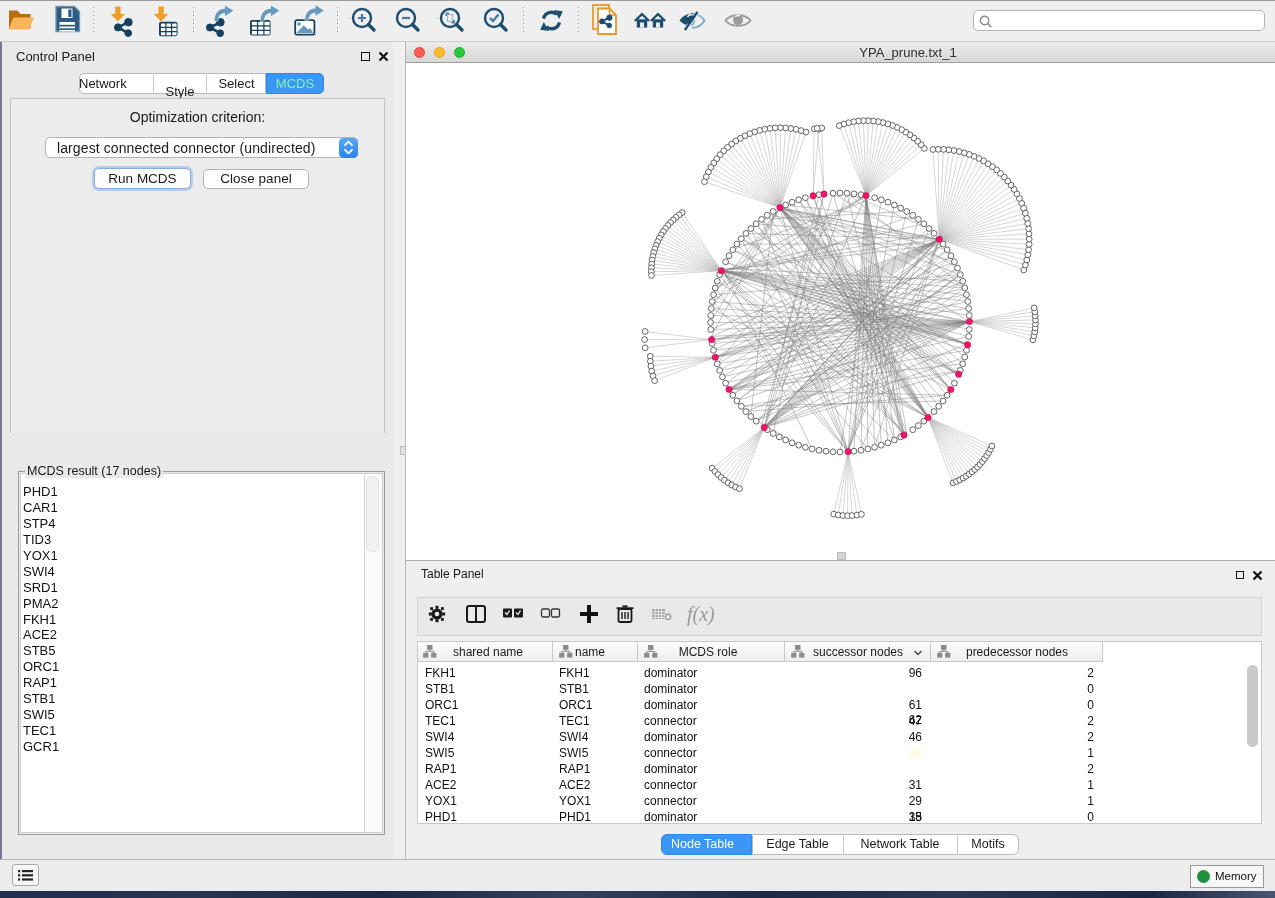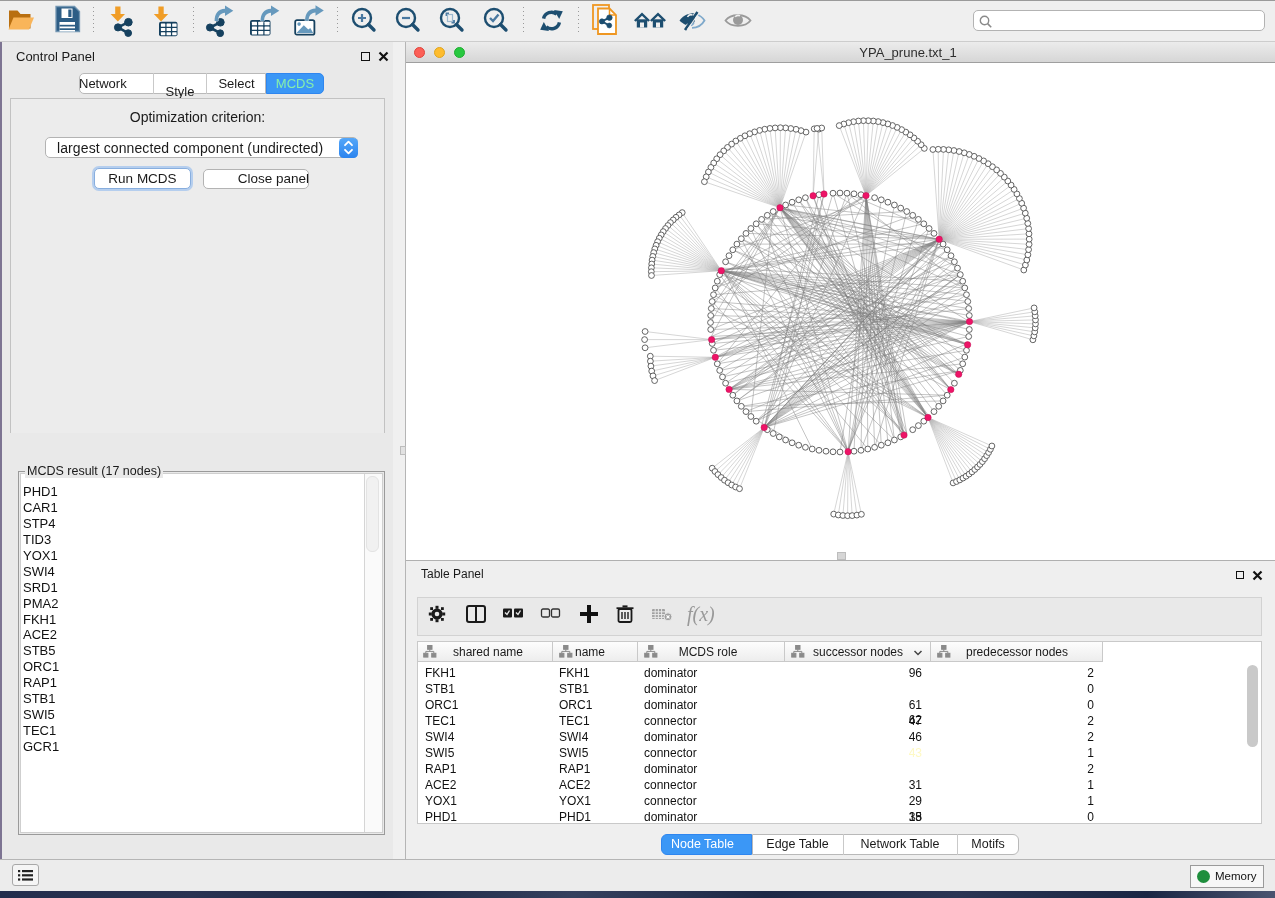--- a/index.html
+++ b/index.html
@@ -171,30 +171,30 @@
 <div class="abs" style="left:206px;top:73px;width:1px;height:21px;background:#c9c9c9;"></div>
 <div class="abs" style="left:266px;top:73px;width:58px;height:21px;background:#3b97f6;border:1px solid #2f86ef;border-radius:0 5px 5px 0;"></div>
 <div class="abs" style="left:79px;top:76px;width:75px;height:16px;font-size:13px;color:#1a1a1a;text-align:left;">Network</div>
 <div class="abs" style="left:154px;top:76px;width:52px;height:16px;font-size:13px;color:#1a1a1a;text-align:center;margin-top:8px;">Style</div>
 <div class="abs" style="left:207px;top:76px;width:59px;height:16px;font-size:13px;color:#1a1a1a;text-align:center;">Select</div>
 <div class="abs" style="left:266px;top:76px;width:58px;height:16px;font-size:13px;color:#86efac;text-align:center;">MCDS</div>
 
 <div class="abs" style="left:10px;top:98px;width:375px;height:335px;background:#ececec;border:1px solid #c2c2c2;border-bottom:none;"></div>
 <div class="abs" style="left:10px;top:109px;width:375px;height:18px;font-size:14px;color:#1a1a1a;text-align:center;">Optimization criterion:</div>
 <div class="abs" style="left:45px;top:137px;width:313px;height:21px;background:#fff;border:1px solid #b3b3b3;border-radius:5px;"></div>
-<div class="abs" style="left:57px;top:140px;font-size:14px;letter-spacing:0.1px;color:#1a1a1a;">largest connected component (undirected)</div>
+<div class="abs" style="left:57px;top:140px;font-size:14px;letter-spacing:0.1px;color:#1a1a1a;">largest connected connector (undirected)</div>
 <div class="abs" style="left:339px;top:137.5px;width:19px;height:20px;background:linear-gradient(#55a7f9,#2b84ef);border-radius:4.5px;"></div>
 <svg class="abs" style="left:342px;top:140px" width="13" height="15" viewBox="0 0 13 15">
  <path d="M3 5.2 L6.5 1.6 L10 5.2" fill="none" stroke="#fff" stroke-width="1.8" stroke-linecap="round" stroke-linejoin="round"></path>
  <path d="M3 9.8 L6.5 13.4 L10 9.8" fill="none" stroke="#fff" stroke-width="1.8" stroke-linecap="round" stroke-linejoin="round"></path>
 </svg>
 <div class="abs" style="left:94px;top:168px;width:97px;height:21px;background:#fff;border:1px solid #88aede;border-radius:5px;box-shadow:0 0 0 2px rgba(125,175,240,0.5);"></div>
 <div class="abs" style="left:94px;top:171px;width:97px;height:16px;font-size:13.5px;color:#1a1a1a;text-align:center;">Run MCDS</div>
 <div class="abs" style="left:203px;top:169px;width:106px;height:20px;background:#fff;border:1px solid #b3b3b3;border-radius:5px;"></div>
-<div class="abs" style="left:203px;top:171px;width:106px;height:16px;font-size:13.5px;color:#1a1a1a;text-align:right;">Close panel</div>
+<div class="abs" style="left:203px;top:171px;width:106px;height:16px;font-size:13.5px;color:#1a1a1a;text-align:center;">Close panel</div>
 
 <div class="abs" style="left:18px;top:471px;width:367px;height:364px;border:1px solid #9a9a9a;"></div>
 <div class="abs" style="left:20px;top:473px;width:363px;height:360px;background:#fff;border:1px solid #cfcfcf;"></div>
 <div class="abs" style="left:25px;top:464px;height:14px;background:#e9e9e9;padding:0 2px;font-size:12.5px;color:#1a1a1a;">MCDS result (17 nodes)</div>
 <div class="abs" style="left:364px;top:474px;width:18px;height:358px;background:#fafafa;border-left:1px solid #d5d5d5;"></div>
 <div class="abs" style="left:366px;top:476px;width:13px;height:76px;background:#f1f1f1;border:1px solid #e3e3e3;border-radius:6px;"></div>
 <div class="abs" style="left:23px;top:484px;font-size:13px;color:#111;line-height:15.95px;">
     <div style="height:15.95px;">PHD1</div>
     <div style="height:15.95px;">CAR1</div>
     <div style="height:15.95px;">STP4</div>

